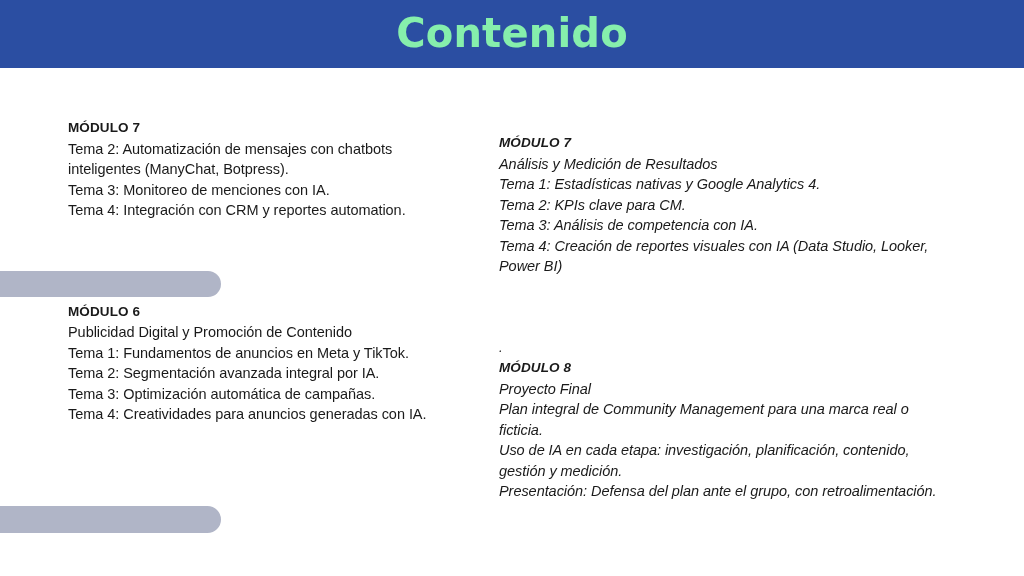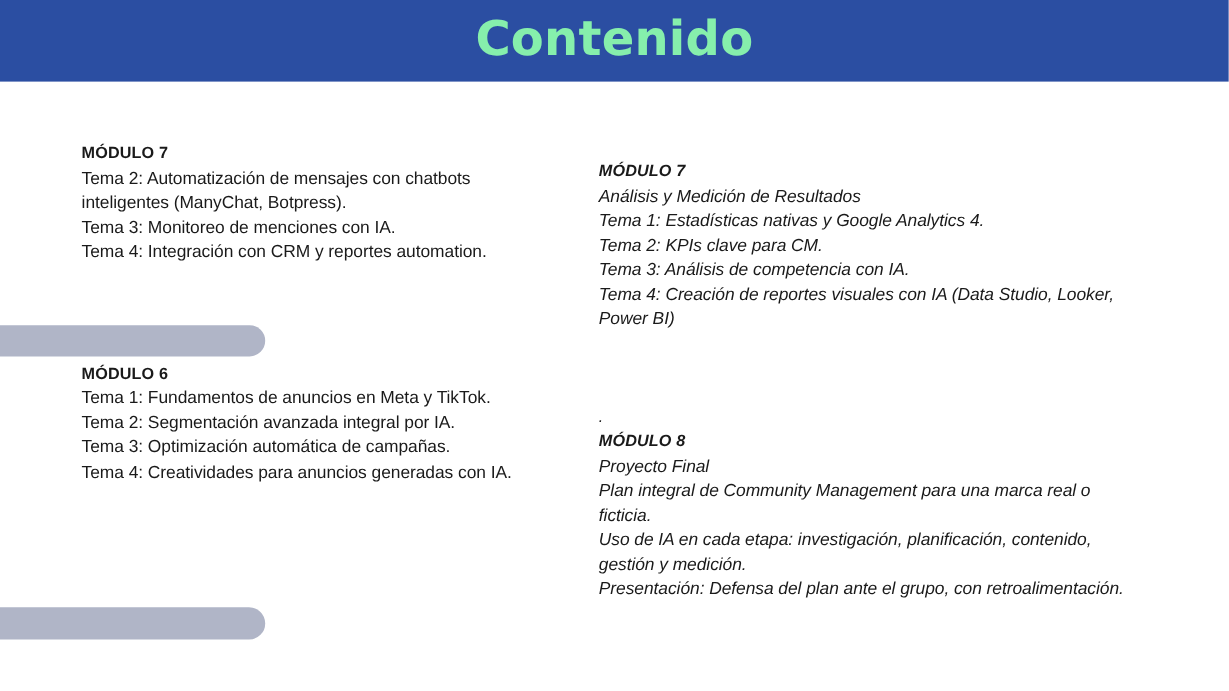--- a/index.html
+++ b/index.html
@@ -111,20 +111,21 @@
       <p class="module-heading">MÓDULO 7</p>
       <p class="module-line">Tema 2: Automatización de mensajes con chatbots inteligentes (ManyChat, Botpress).</p>
       <p class="module-line">Tema 3: Monitoreo de menciones con IA.</p>
       <p class="module-line">Tema 4: Integración con CRM y reportes automation.</p>
     </div>
 
     <div class="block-gap-left"></div>
 
     <div class="module-block">
       <p class="module-heading">MÓDULO 6</p>
+      <p class="module-line">Publicidad Digital y Promoción de Contenido</p>
       <p class="module-line">Tema 1: Fundamentos de anuncios en Meta y TikTok.</p>
       <p class="module-line">Tema 2: Segmentación avanzada integral por IA.</p>
       <p class="module-line">Tema 3: Optimización automática de campañas.</p>
       <p class="module-line">Tema 4: Creatividades para anuncios generadas con IA.</p>
     </div>
 
   </div>
 
   <div class="col col-right">
 

